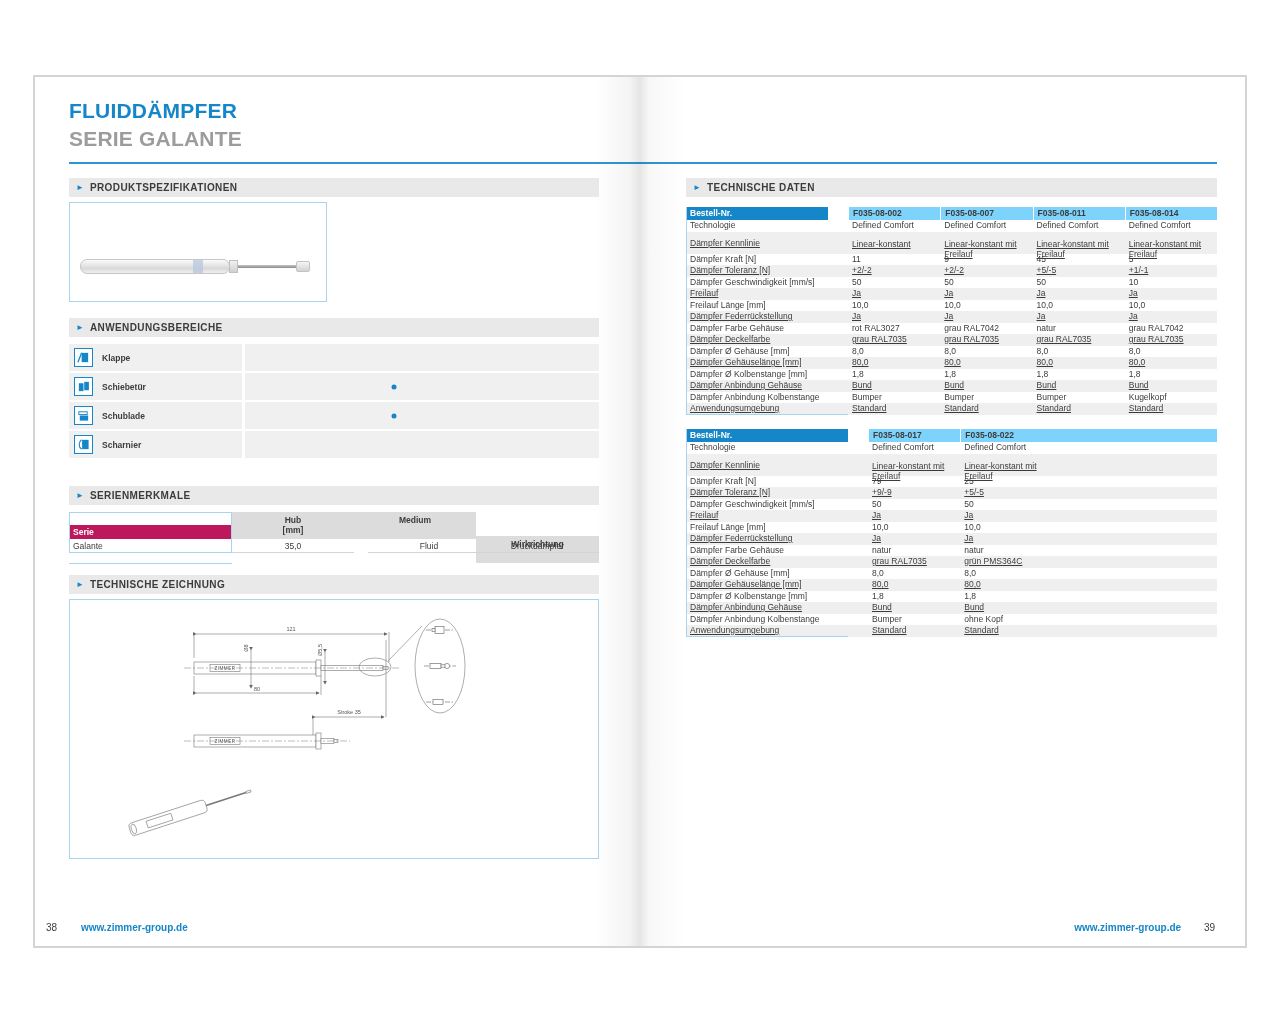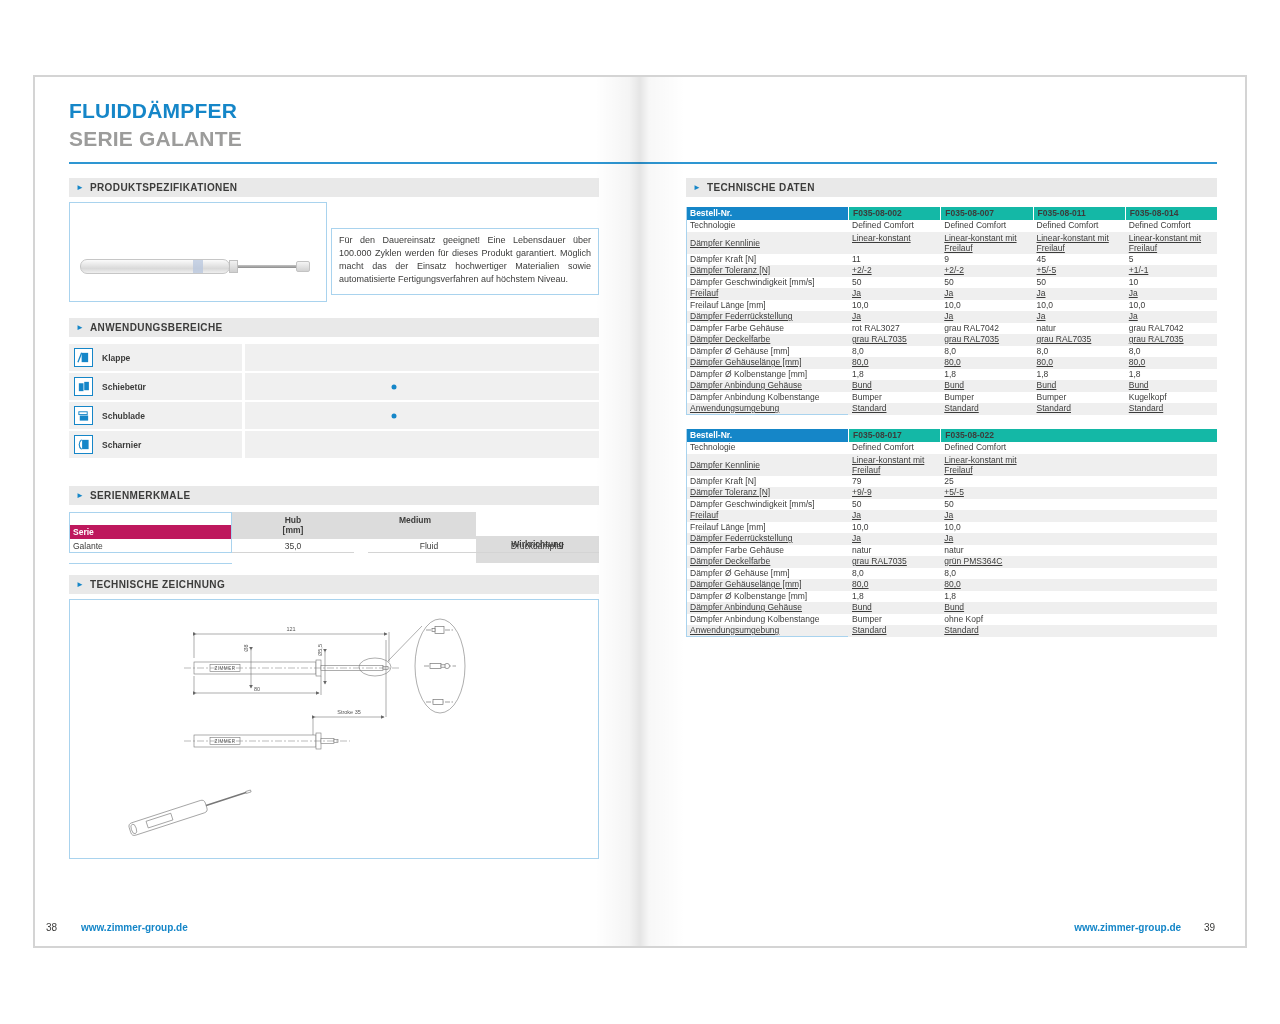--- a/index.html
+++ b/index.html
@@ -48,30 +48,30 @@
             font-size:8.5px;font-weight:bold;line-height:14px;padding-left:4px;box-sizing:border-box;}
   .sm-frame{position:absolute;left:34px;top:435px;width:163px;height:41px;border:1px solid #a9d3ee;box-sizing:border-box;pointer-events:none;}
   .sm-datacell{position:absolute;top:462px;height:14px;font-size:8.5px;line-height:14px;text-align:center;border-bottom:1px solid #d4d4d4;box-sizing:border-box;}
   .sm-serieval{position:absolute;left:34px;top:462px;width:163px;height:25px;font-size:8.5px;line-height:14px;padding-left:4px;box-sizing:border-box;border-bottom:1px solid #a9d3ee;}
 
   
   .drawbox{left:34px;top:522px;width:530px;height:260px;border:1px solid #a9d3ee;box-sizing:border-box;background:#fff;}
 
   
   .ttable{position:absolute;width:531px;}
-  .tt-row{display:flex;height:11.5px;line-height:11.5px;font-size:8.5px;}
+  .tt-row{display:flex;height:11.5px;line-height:11.5px;font-size:8.5px;gap:20px;}
   .tt-row.band{background:#efefef;text-decoration:underline;}
   .tt-row.tall{height:22px;}
   .tt-row.tall .tt-label{line-height:22px;}
-  .tt-row.tall .tt-val{line-height:10px;padding-top:1px;}
+  .tt-row.tall .tt-val{line-height:10px;padding-top:7px;}
   .tt-head{height:13px;line-height:13px;}
   .tt-label{width:162px;padding-left:4px;box-sizing:border-box;overflow:hidden;white-space:nowrap;}
   .tt-head .tt-label{background:#1586c8;color:#ffffff;font-weight:bold;}
   .tt-vals{flex:1;display:flex;}
-  .tt-head .tt-vals{background:#14b8a6;}
+  .tt-head .tt-vals{background:#7dd3fc;}
   .tt-val{width:92.25px;padding-left:4px;box-sizing:border-box;}
   .tt-prod{font-weight:bold;border-left:1px solid #ffffff;}
   .label-frame{position:absolute;left:0;top:0;width:162px;height:100%;border-left:1px solid #a9d3ee;border-bottom:1px solid #a9d3ee;box-sizing:border-box;pointer-events:none;}
 
   
   .foot{position:absolute;top:845px;font-size:10px;}
   .pgnum{color:#3c3c3b;}
   .url{color:#1586c8;font-weight:bold;text-decoration:none;}
 </style>
 </head>
@@ -90,21 +90,20 @@
     </div>
 
     <div class="abs imgbox">
       <div class="ph-body">
           <div class="ph-band"></div>
         </div>
       <div class="ph-collar"></div>
       <div class="ph-rod"></div>
       <div class="ph-cap"></div>
     </div>
-    <div class="abs descbox">Für den Dauereinsatz geeignet! Eine Lebensdauer über 100.000 Zyklen werden für dieses Produkt garantiert. Möglich macht das der Einsatz hochwertiger Materialien sowie automatisierte Fertigungsverfahren auf höchstem Niveau.</div>
 
     <div class="abs secbar" style="left:34px;top:241px;width:530px;">
       <span class="tri">►</span>
       <span class="sectxt">ANWENDUNGSBEREICHE</span>
     </div>
     <div><span></span><span></span><span></span><span></span></div>
 
     <div class="abs secbar" style="left:34px;top:409px;width:530px;">
       <span class="tri">►</span>
       <span class="sectxt">SERIENMERKMALE</span>

